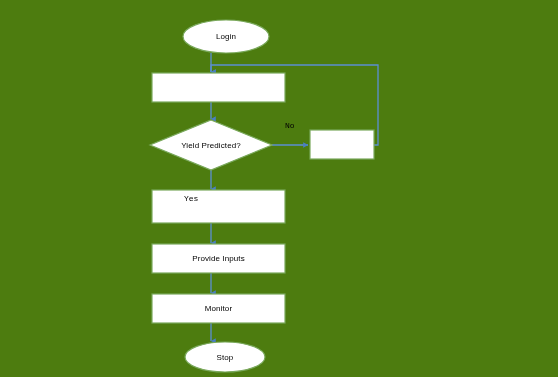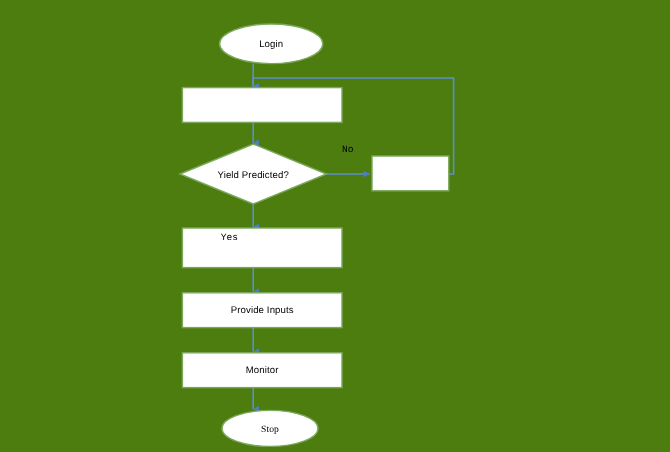--- a/index.html
+++ b/index.html
@@ -103,19 +103,19 @@
 
 
   <div class="node-label" style="left:150px; top:120px; width:122px; height:50px;">Yield Predicted?</div>
 
 
 
   <div class="node-label" style="left:152px; top:294px; width:133px; height:29px;">Monitor</div>
 
   <div class="node-label" style="left:152px; top:244px; width:133px; height:29px;">Provide Inputs</div>
 
-  <div class="node-label" style="left:185px; top:342px; width:80px; height:30px;font-family:Liberation Serif, serif;">Stop</div>
+  <div class="node-label" style="left:185px; top:342px; width:80px; height:30px;">Stop</div>
 
   <div class="edge-label" style="left:285px; top:121px;">No</div>
 
   <div class="edge-label" style="left:184px; top:172px;margin-top:22px;">Yes</div>
 
 </div>
 
 </body></html>

